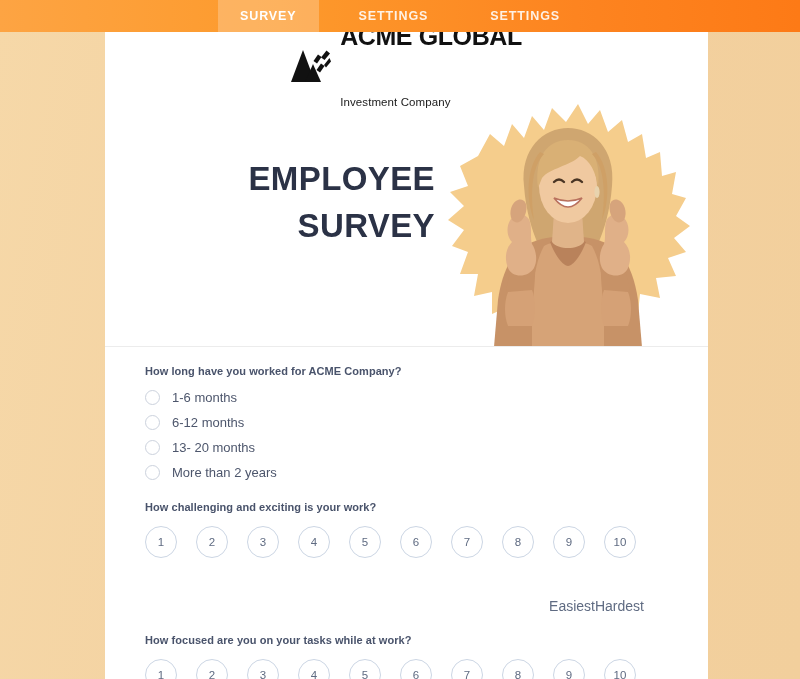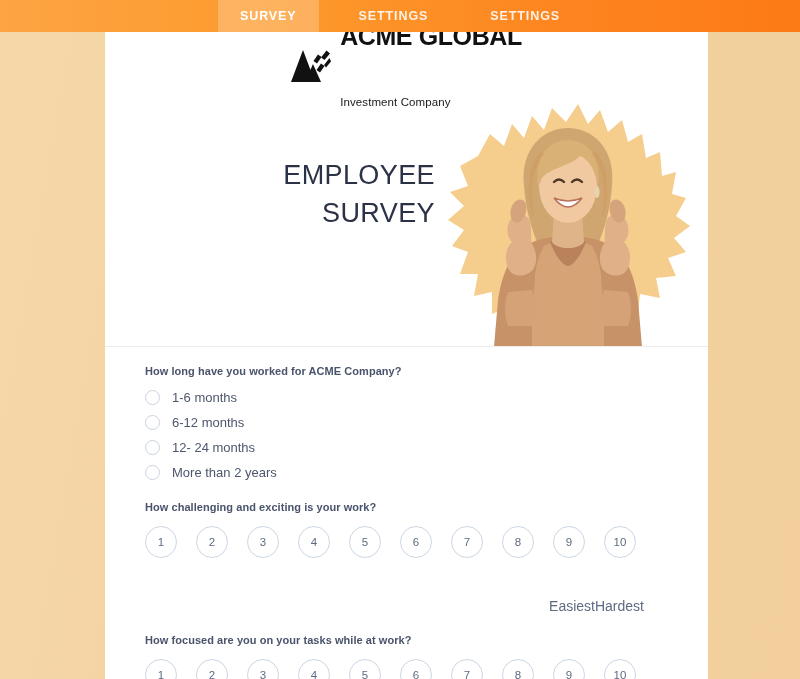--- a/index.html
+++ b/index.html
@@ -88,22 +88,22 @@
     height: 253px;
     border-bottom: 1px solid #ececec;
     overflow: hidden;
   }
   #hero-title {
     position: absolute;
     left: 0;
     top: 62px;
     width: 330px;
     text-align: right;
-    font-size: 27px;
-    font-weight: normal;
+    font-size: 33px;
+    font-weight: bold;
     line-height: 1.42;
     letter-spacing: 0.4px;
     color: #2b3246;
   }
   #hero-art {
     position: absolute;
     right: 8px;
     top: 0;
     width: 280px;
     height: 253px;
@@ -284,21 +284,21 @@
       <div class="radio-row">
         <span class="radio-dot"></span>
         <span class="radio-label">1-6 months</span>
       </div>
       <div class="radio-row">
         <span class="radio-dot"></span>
         <span class="radio-label">6-12 months</span>
       </div>
       <div class="radio-row">
         <span class="radio-dot"></span>
-        <span class="radio-label">12- 24 months</span>
+        <span class="radio-label">13- 20 months</span>
       </div>
       <div class="radio-row">
         <span class="radio-dot"></span>
         <span class="radio-label">More than 2 years</span>
       </div>
     </div>
 
     <div class="q-spacer"></div>
 
     <div class="question-block">

